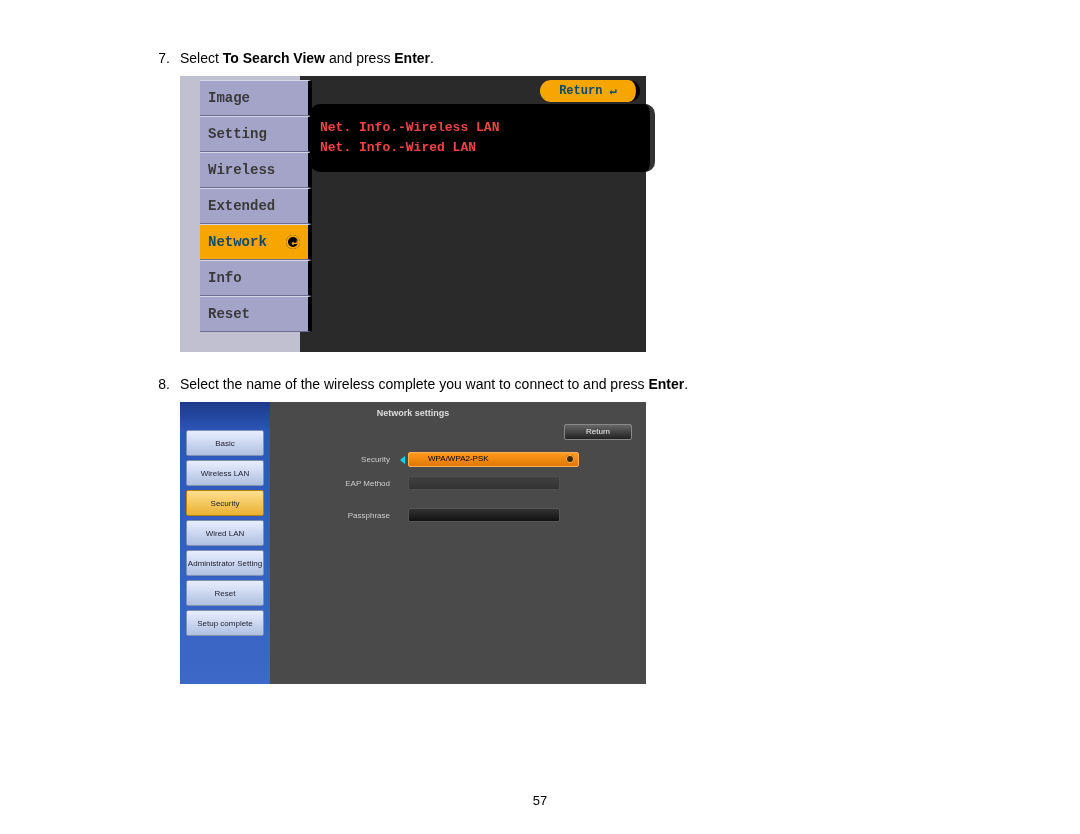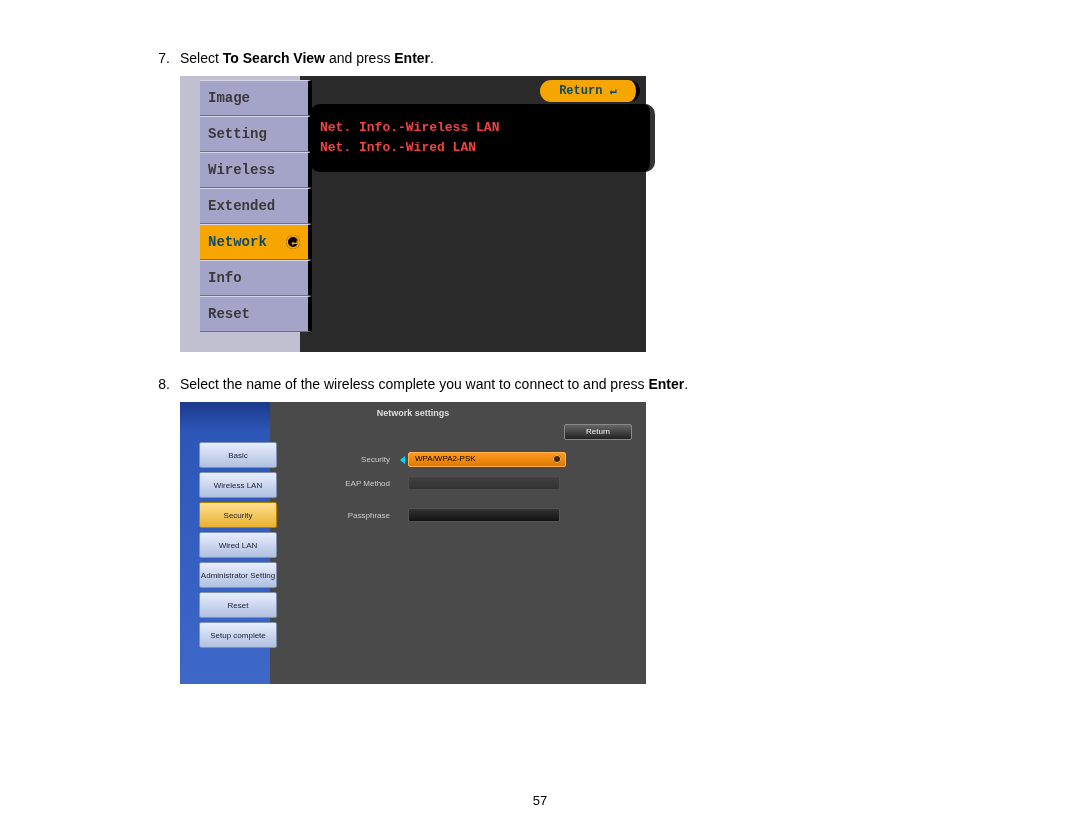--- a/index.html
+++ b/index.html
@@ -135,21 +135,21 @@
     display: flex;
     align-items: center;
     justify-content: center;
     text-align:center;
     line-height:9px;
   }
   .s2-btn.active {
     background: linear-gradient(to bottom, #ffe090, #e8b030);
     border-color: #b88000;
   }
-  .s2-btns { position:absolute; top:36px; width:100%;padding-left:13px; }
+  .s2-btns { position:absolute; top:24px; width:100%; }
   .s2-title {
     position: absolute;
     top: 6px; left: 50%;
     transform: translateX(-50%);
     color: #ddd;
     font-size: 9px;
     font-weight: bold;
   }
   .s2-returnbtn {
     position: absolute;
@@ -176,21 +176,21 @@
     width: 150px; height: 12px;
     background: linear-gradient(to bottom, #333, #111);
     border: 1px solid #555;
     border-radius: 2px;
   }
   .s2-field.orange {
     background: linear-gradient(to bottom, #ff9a20, #e07800);
     border-color: #ffb050;
     color: #000;
     font-size: 8px;
-    padding-left: 6px;
+    padding-left: 19px;
     line-height: 12px;
     position: relative;
     height:13px;
   }
   .s2-field.orange::after {
     content:"";
     position:absolute; right:4px; top:2px;
     width:8px; height:8px; border-radius:50%;
     background:#402800; box-shadow: inset 0 0 0 1px #ffb050;
   }

